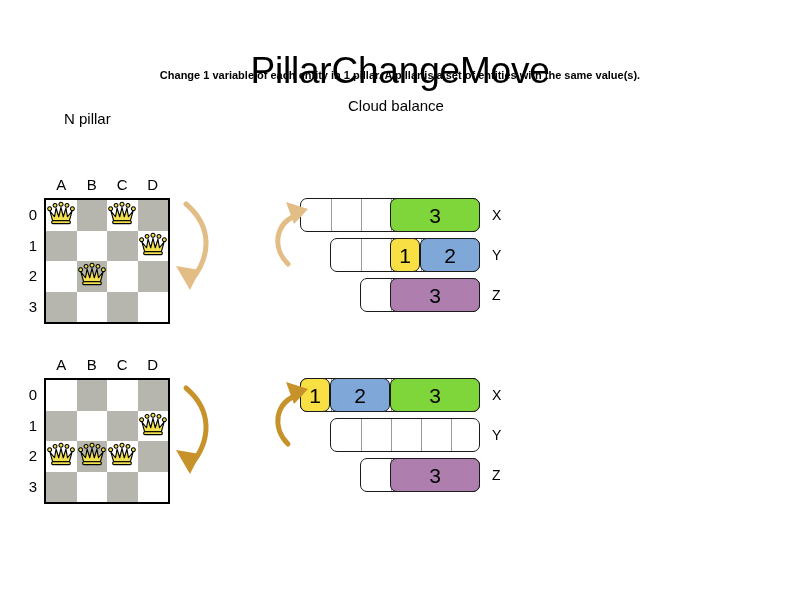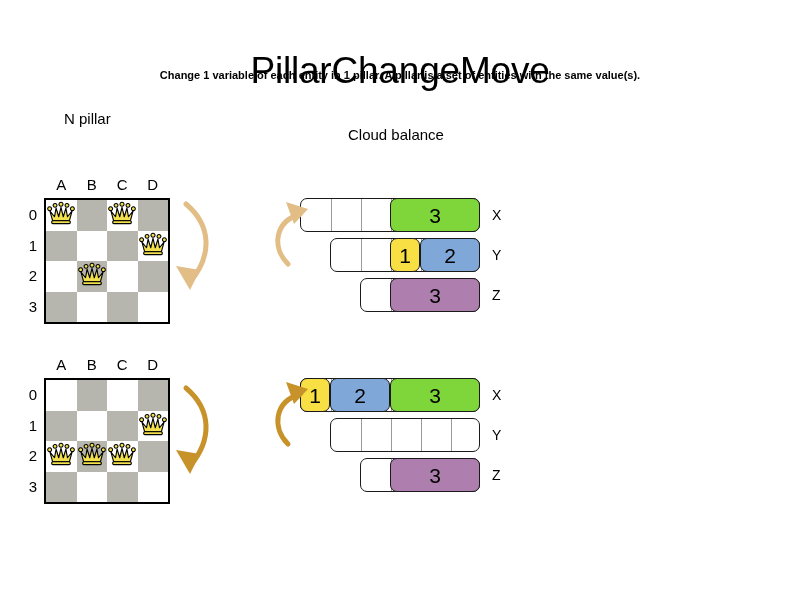--- a/index.html
+++ b/index.html
@@ -39,21 +39,21 @@
     font-weight: bold;
   }
 
   
   .section-caption {
     position: absolute;
     font-size: 15px;
     white-space: nowrap;
   }
   #caption-nqueens  { left: 64px;  top: 110px; }
-  #caption-cloud    { left: 348px; top: 126px; }
+  #caption-cloud    { left: 348px; top: 97px; }
 
   
   .board-wrap { position: absolute; }
   .board {
     position: absolute;
     left: 0; top: 0;
     width: 122px;
     height: 122px;
     border: 2px solid #000;
     box-sizing: content-box;

